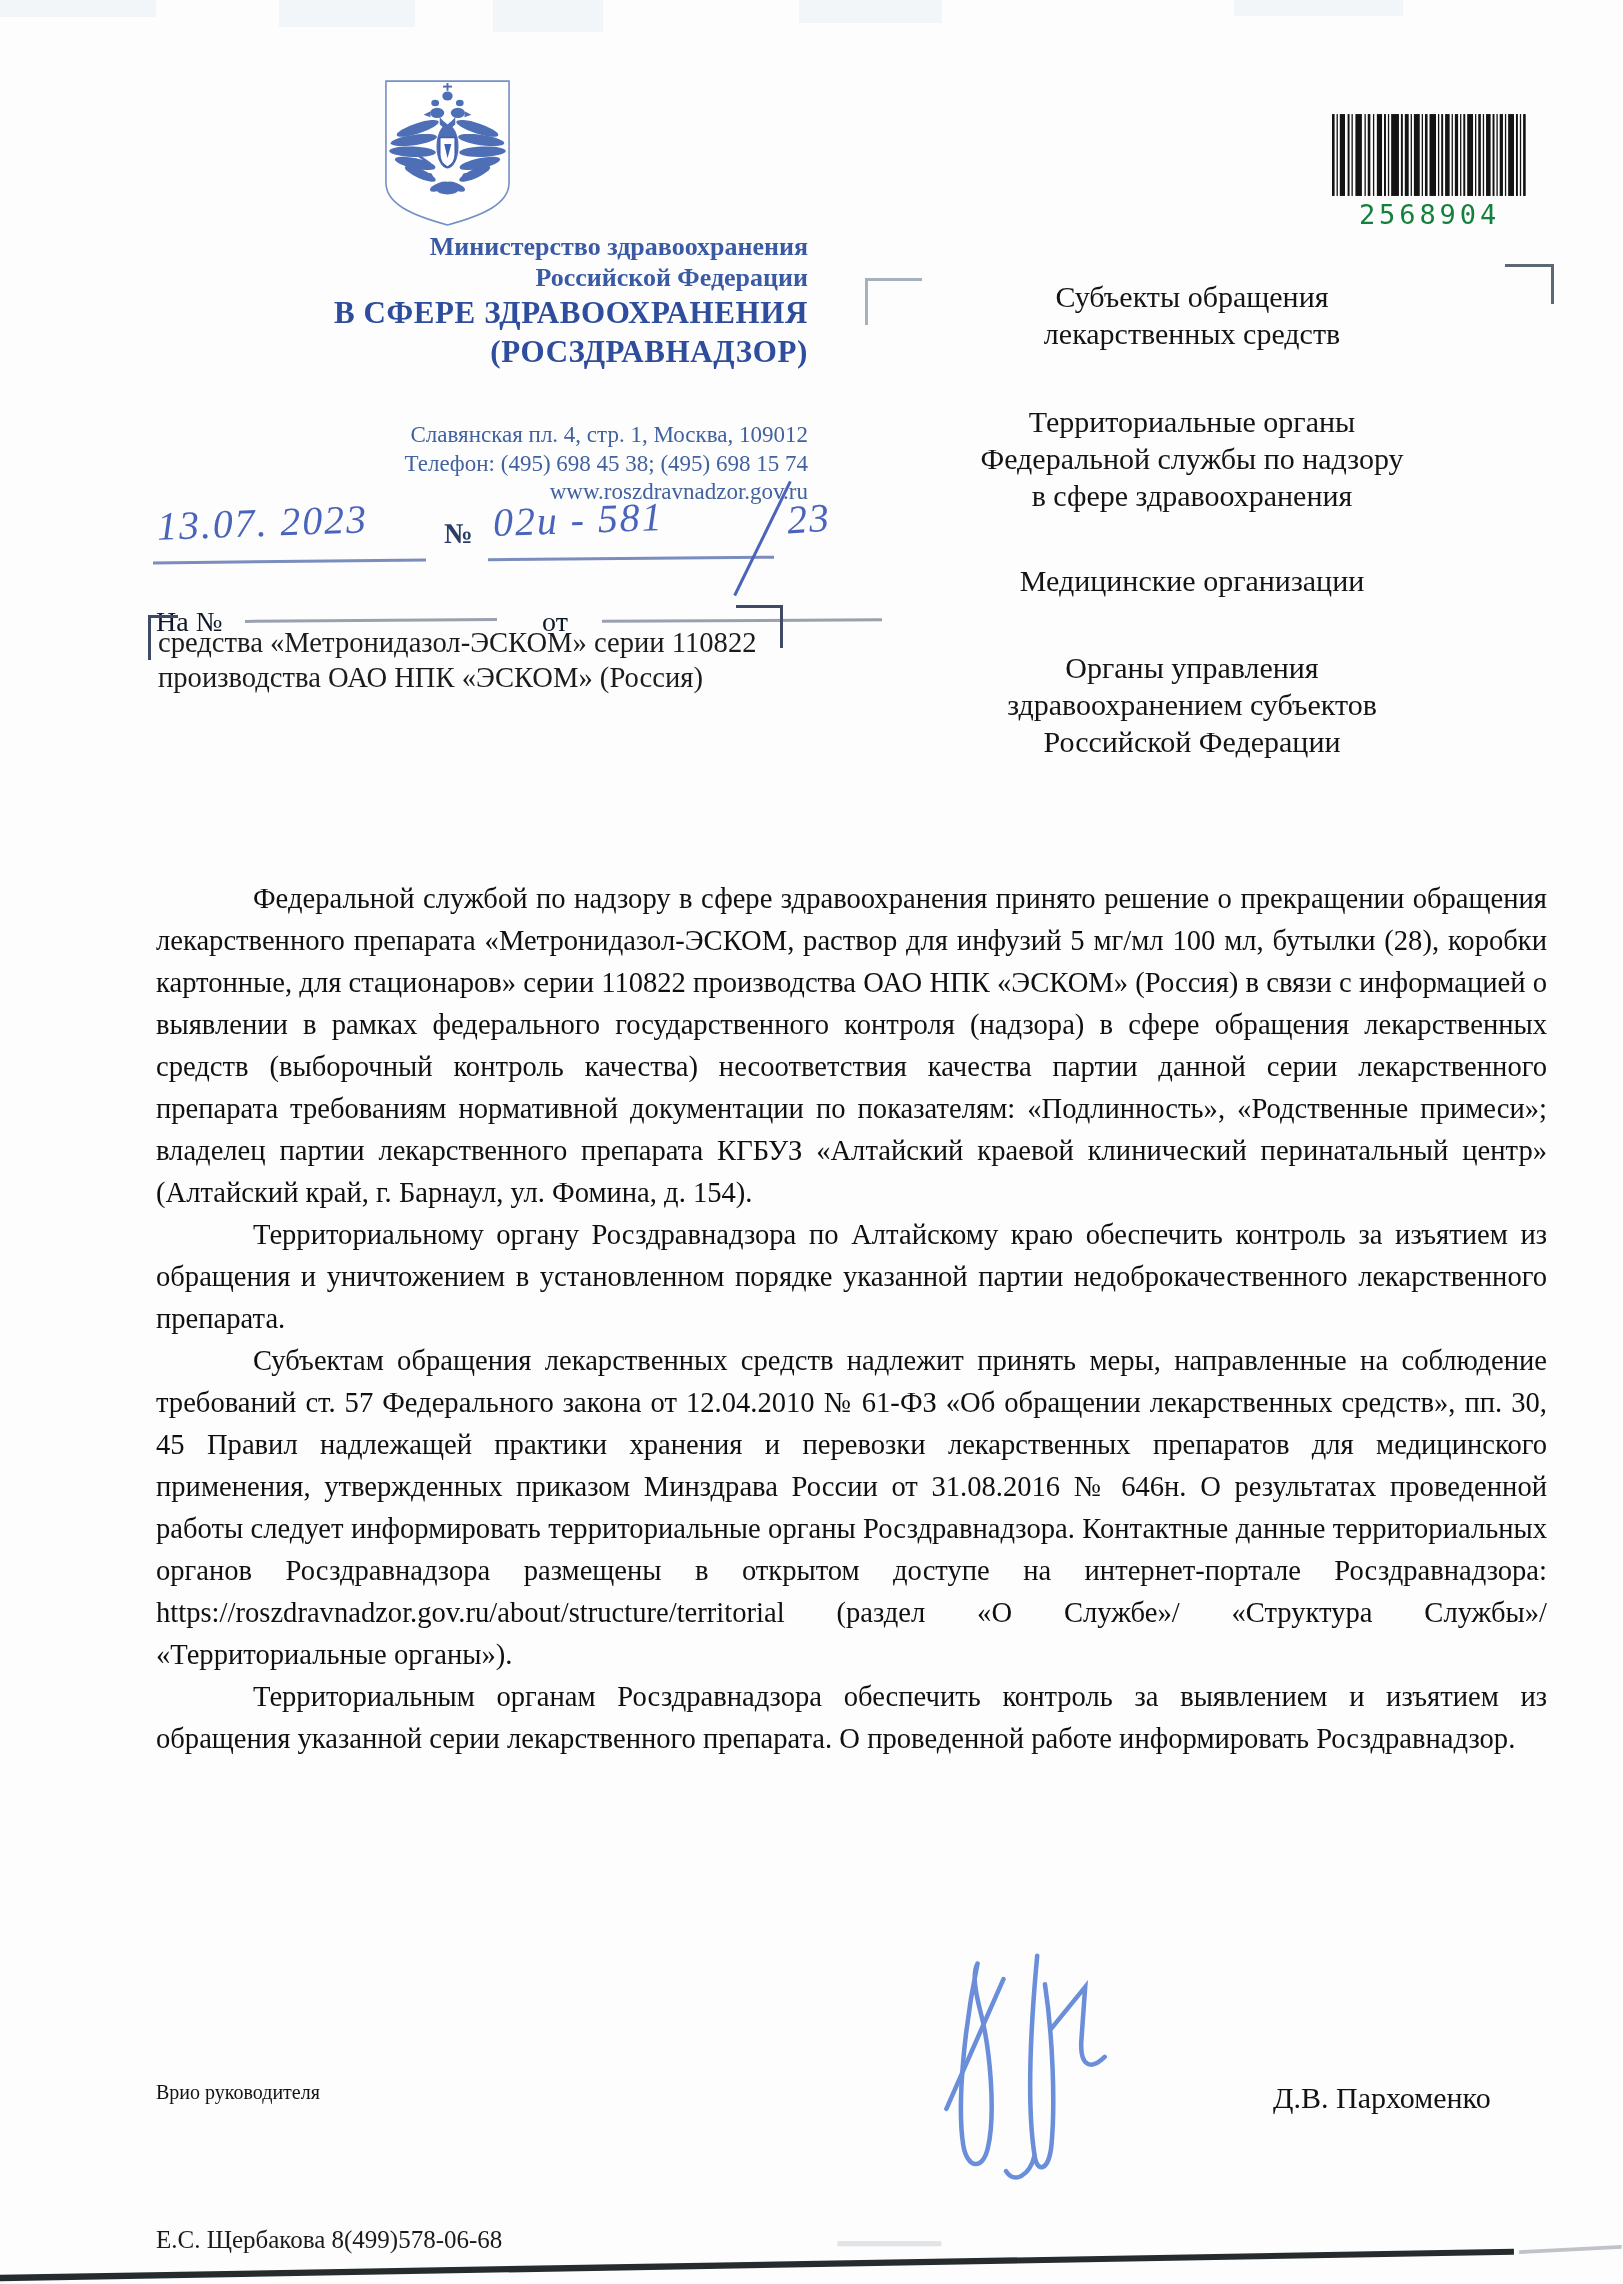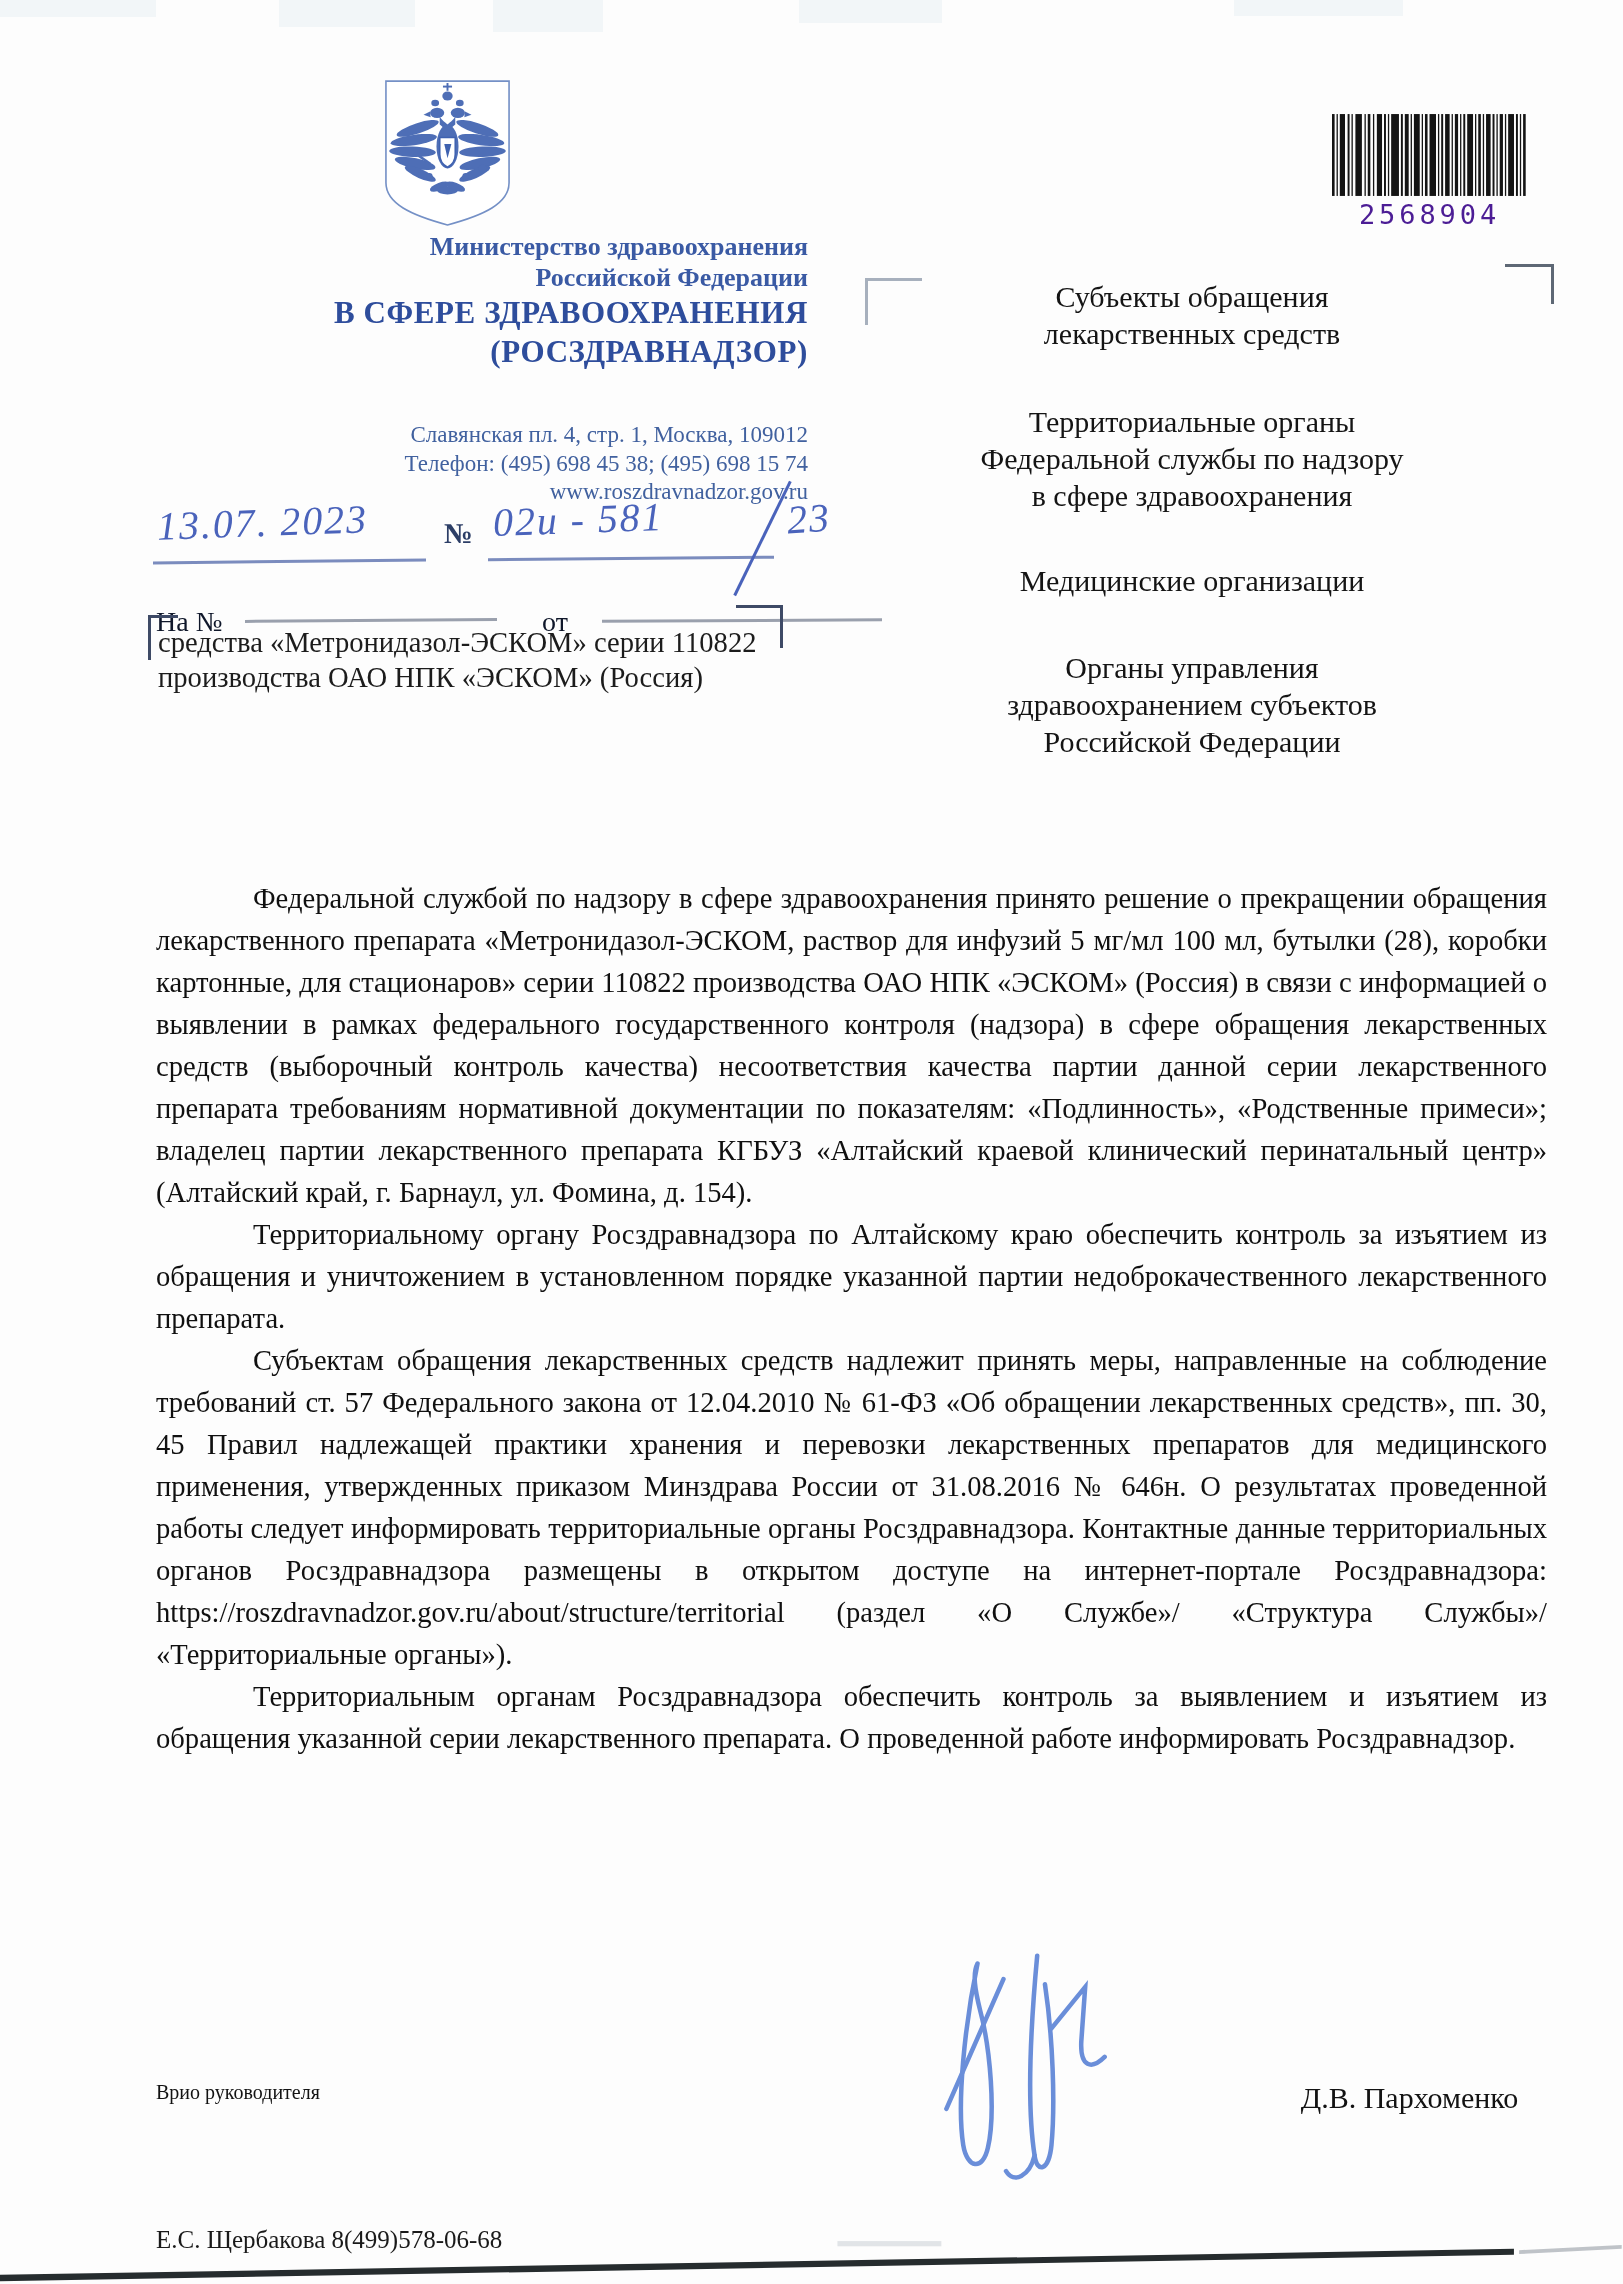--- a/index.html
+++ b/index.html
@@ -24,24 +24,24 @@
   
   .subject{font-size:28.6px;line-height:35px;color:#1c1c1c;}
   .recipients{position:absolute;left:900px;width:584px;text-align:center;font-size:30px;line-height:37px;color:#141414;}
   .corner{position:absolute;background:#3e4a66;}
   .corner-gray{position:absolute;background:#a7b0bd;}
   .corner-dgray{position:absolute;background:#5e6875;}
   .body-text{position:absolute;left:156px;top:878px;width:1391px;}
   .body-par{margin:0;text-align:justify;text-indent:97px;font-size:28.6px;line-height:42px;color:#101010;}
   
   .barcode-num{position:absolute;left:1332px;top:199px;width:195px;text-align:center;
-    font-family:"DejaVu Sans Mono",monospace;font-size:27px;letter-spacing:3.9px;color:#4c1d95;}
+    font-family:"DejaVu Sans Mono",monospace;font-size:27px;letter-spacing:3.9px;color:#15803d;}
   
   .sig-title{position:absolute;left:156px;top:2081px;font-size:20px;color:#121212;}
-  .sig-name{position:absolute;left:1273px;top:2081px;width:273px;text-align:center;font-size:30px;color:#121212;}
+  .sig-name{position:absolute;left:1273px;top:2081px;width:273px;text-align:left;font-size:30px;color:#121212;}
   .footer-exec{position:absolute;left:156px;top:2226px;font-size:25px;color:#1a1a1a;}
 </style>
 </head>
 <body>
 
 <div class="page">
 
   <div class="smudge" style="left:0;top:0;width:156px;height:17px"></div>
   <div class="smudge" style="left:279px;top:0;width:136px;height:27px"></div>
   <div class="smudge" style="left:493px;top:0;width:110px;height:32px"></div>

